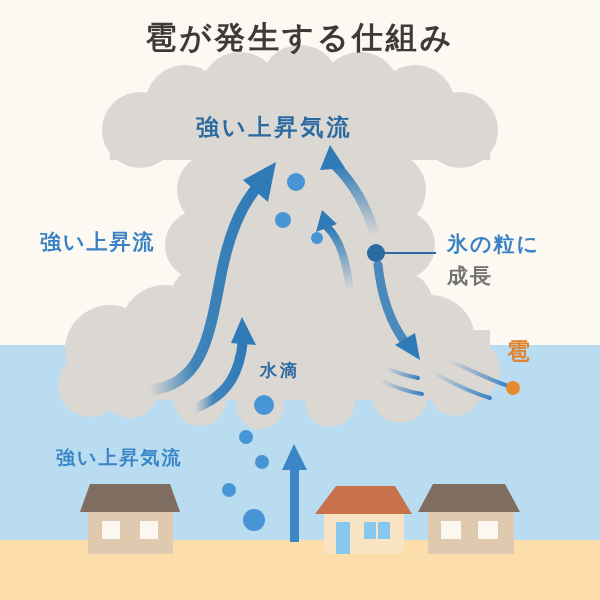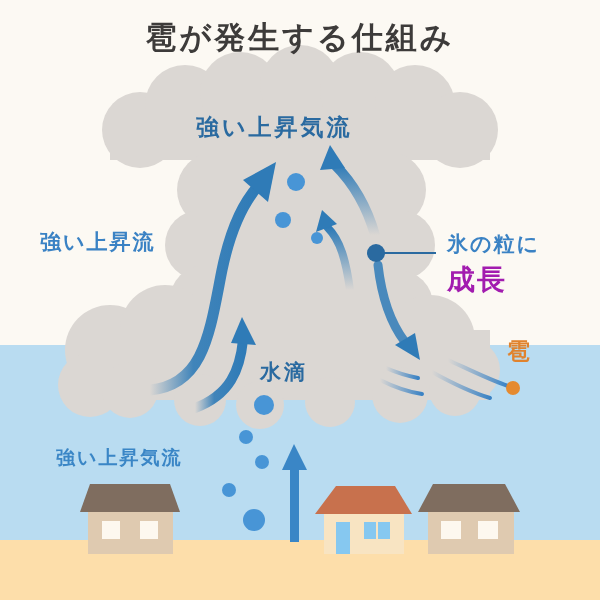--- a/index.html
+++ b/index.html
@@ -4,23 +4,23 @@
 <style>
   html, body { margin: 0; padding: 0; }
   body { width: 600px; height: 600px; overflow: hidden; background: #fcf9f3; font-family: "DejaVu Sans", sans-serif; }
   .stage { position: relative; width: 520px; height: 600px; }
   .stage svg.scene { position: absolute; left: 0; top: 0; }
   .label { position: absolute; font-weight: bold; white-space: nowrap; line-height: 1; }
   .title { left: 0; width: 600px; top: 22px; text-align: center; font-size: 31px; color: #3d3b3a; letter-spacing: 3px; }
   .lbl-top { left: 196px; top: 116px; font-size: 23px; color: #2a6aa0; letter-spacing: 3px; }
   .lbl-left { left: 40px; top: 232px; font-size: 21px; color: #3a82c4; letter-spacing: 2px; }
   .lbl-ice1 { left: 447px; top: 234px; font-size: 21px; color: #3a82c4; letter-spacing: 2px; }
-  .lbl-ice2 { left: 447px; top: 266px; font-size: 28px; color: #a21caf; letter-spacing: 2px; }
+  .lbl-ice2 { left: 447px; top: 266px; font-size: 21px; color: #737373; letter-spacing: 2px; }
   .lbl-hail { left: 507px; top: 340px; font-size: 23px; color: #e0832e; }
-  .lbl-drop { left: 260px; top: 362px; font-size: 21px; color: #2a6aa0; letter-spacing: 3px; }
+  .lbl-drop { left: 260px; top: 362px; font-size: 17px; color: #2a6aa0; letter-spacing: 3px; }
   .lbl-bottom { left: 56px; top: 448px; font-size: 19px; color: #3a86c6; letter-spacing: 2px; }
   .lbl-warm { left: 264px; top: 562px; font-size: 26px; color: #d9792d; letter-spacing: 2px; }
 </style>
 </head>
 <body>
 
 <div class="stage">
   <svg class="scene" width="600" height="600" viewBox="0 0 600 600">
     <defs>
       <linearGradient id="fadeUpL" x1="0" y1="1" x2="0.2" y2="0">

